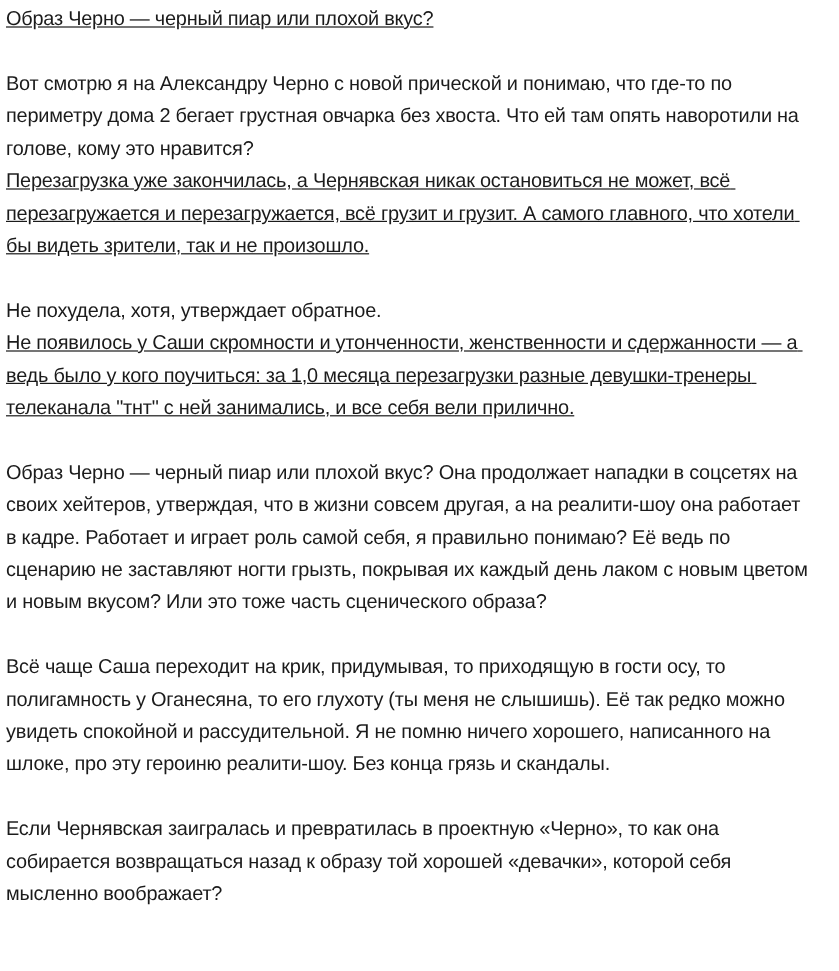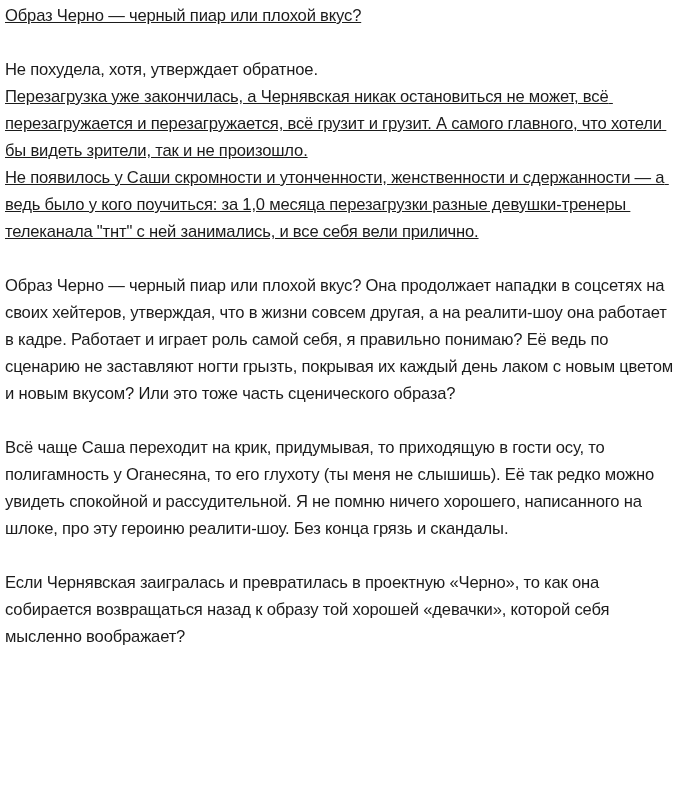--- a/index.html
+++ b/index.html
@@ -37,19 +37,20 @@
   .para.tight {
     margin-top: 0;
     text-decoration: underline;
   }
 </style>
 </head>
 <body style="background: rgb(255, 255, 255);">
 
 <div id="article" style="color: rgb(27, 27, 27);">
     <p class="para tight">Образ Черно — черный пиар или плохой вкус?</p>
+    <p class="para spacer-before">Вот смотрю я на Александру Черно с новой прической и понимаю, что где-то по периметру дома 2 бегает грустная овчарка без хвоста. Что ей там опять наворотили на голове, кому это нравится?</p>
+    <p class="para tight">Перезагрузка уже закончилась, а Чернявская никак остановиться не может, всё перезагружается и перезагружается, всё грузит и грузит. А самого главного, что хотели бы видеть зрители, так и не произошло.</p>
     <p class="para spacer-before">Не похудела, хотя, утверждает обратное.</p>
-    <p class="para tight">Перезагрузка уже закончилась, а Чернявская никак остановиться не может, всё перезагружается и перезагружается, всё грузит и грузит. А самого главного, что хотели бы видеть зрители, так и не произошло.</p>
     <p class="para tight">Не появилось у Саши скромности и утонченности, женственности и сдержанности — а ведь было у кого поучиться: за 1,0 месяца перезагрузки разные девушки-тренеры телеканала "тнт" с ней занимались, и все себя вели прилично.</p>
     <p class="para spacer-before">Образ Черно — черный пиар или плохой вкус? Она продолжает нападки в соцсетях на своих хейтеров, утверждая, что в жизни совсем другая, а на реалити-шоу она работает в кадре. Работает и играет роль самой себя, я правильно понимаю? Её ведь по сценарию не заставляют ногти грызть, покрывая их каждый день лаком с новым цветом и новым вкусом? Или это тоже часть сценического образа?</p>
     <p class="para spacer-before">Всё чаще Саша переходит на крик, придумывая, то приходящую в гости осу, то полигамность у Оганесяна, то его глухоту (ты меня не слышишь). Её так редко можно увидеть спокойной и рассудительной. Я не помню ничего хорошего, написанного на шлоке, про эту героиню реалити-шоу. Без конца грязь и скандалы.</p>
     <p class="para spacer-before">Если Чернявская заигралась и превратилась в проектную «Черно», то как она собирается возвращаться назад к образу той хорошей «девачки», которой себя мысленно воображает?</p>
   </div>
 
 </body></html>

